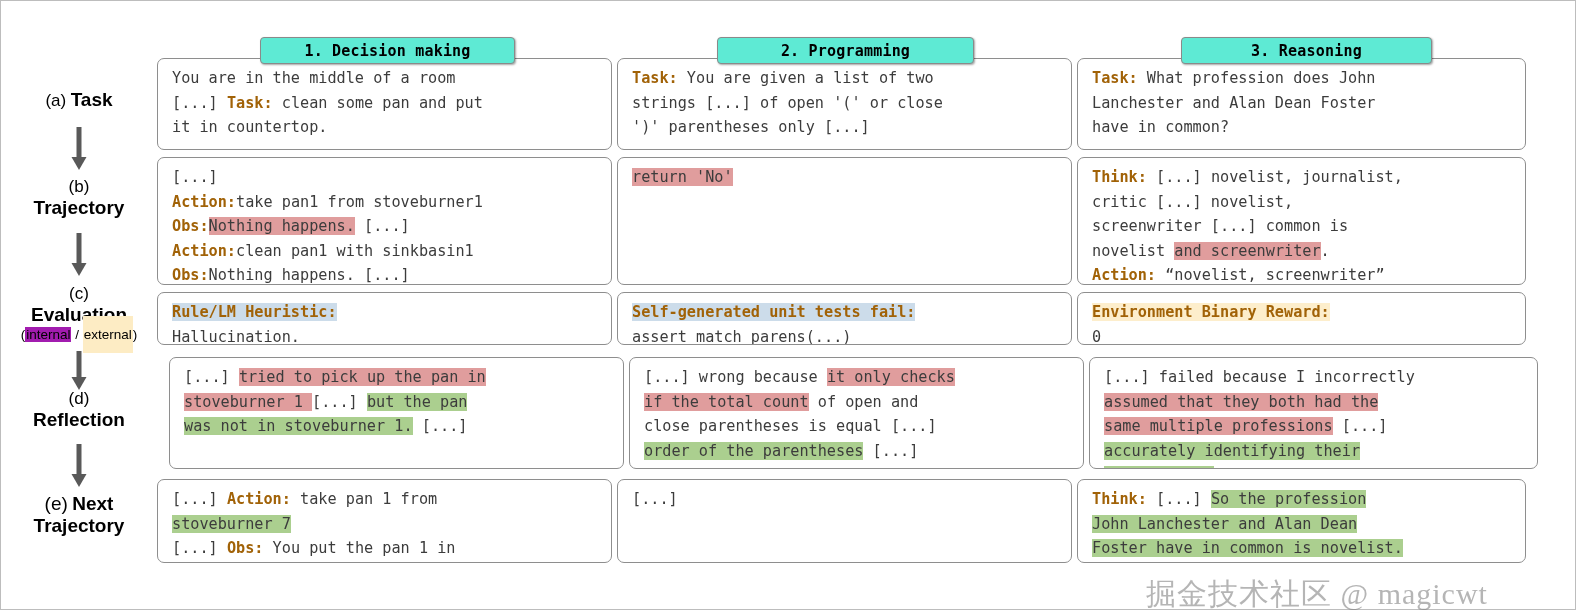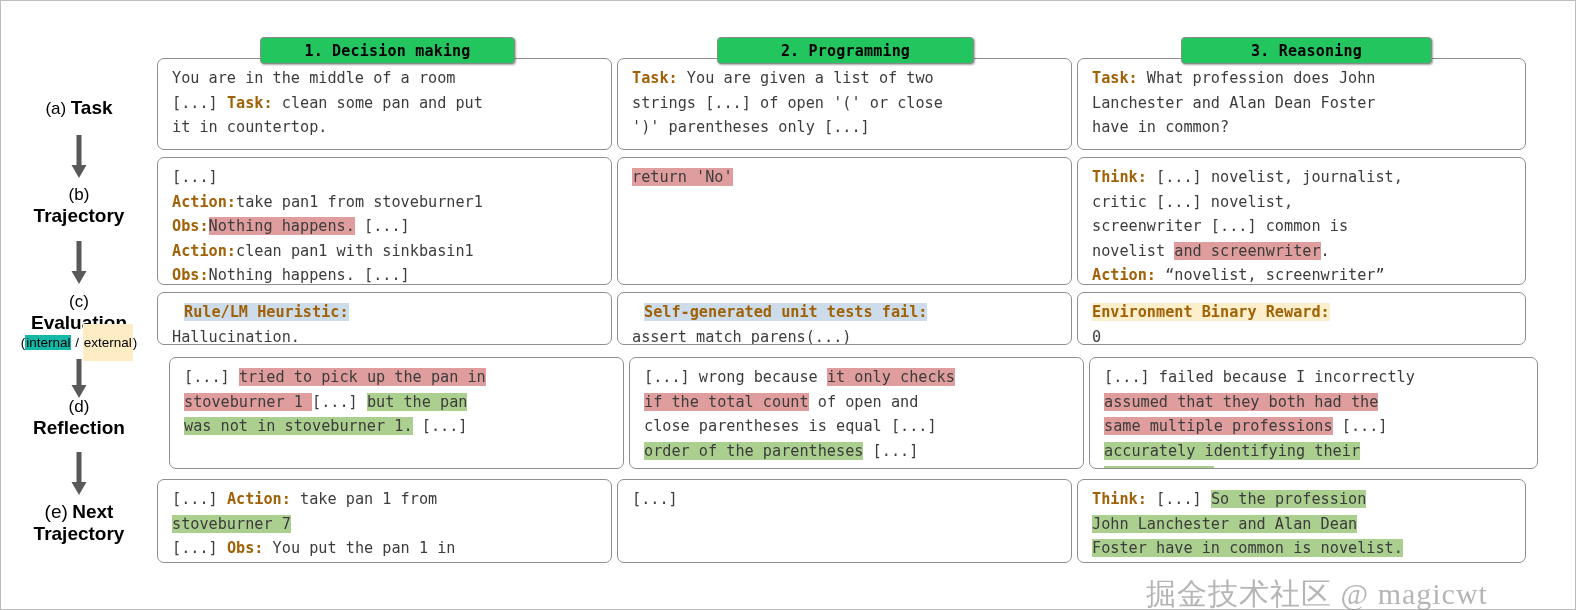--- a/index.html
+++ b/index.html
@@ -12,48 +12,48 @@
     position:relative;
   }
   #frame{
     position:absolute;left:0;top:0;width:1576px;height:610px;
     border:1px solid #bdbdbd;
     box-sizing:border-box;
     background:#fff;
   }
 
   
-  .rail{position:absolute;left:0;top:8px;width:156px;height:446px;}
+  .rail{position:absolute;left:0;top:0;width:156px;height:446px;}
   .stage{
     position:absolute;width:156px;text-align:center;
     color:#000;line-height:1.16;
   }
   .stage .sub{font-size:17px;font-weight:400;display:block;}
   .stage .main{font-size:19px;font-weight:bold;display:block;}
   .stage.inline .sub,.stage.inline .main{display:inline;}
   .intext{
     font-size:13.5px;display:block;margin-top:1px;white-space:nowrap;
   }
-  .hl-int{background:#14b8a6;padding:0 1px;}
+  .hl-int{background:#a21caf;padding:0 1px;}
   .hl-ext{background:#fdecc4;padding:11px 1px;}
   .paren{color:#000;}
 
   .arrow{position:absolute;width:156px;height:44px;}
   .arrow svg{display:block;margin:0 auto;}
 
   
   .col{position:absolute;top:0;}
   .col1{left:156px;width:455px;}
   .col2{left:616px;width:455px;}
   .col3{left:1076px;width:496px;}
 
   .tab{
     position:absolute;top:36px;height:25px;
     border:1px solid #8a8a8a;border-radius:4px;
-    background:#22c55e;
+    background:#5eead4;
     box-shadow:1px 1px 2px rgba(0,0,0,.35);
     font-family:"DejaVu Sans Mono",monospace;
     font-size:15px;font-weight:bold;color:#000;
     display:flex;align-items:center;justify-content:center;
     letter-spacing:.2px;
     z-index:5;
   }
   .tab1{left:259px;width:253px;}
   .tab2{left:716px;width:255px;}
   .tab3{left:1180px;width:249px;}
@@ -69,21 +69,21 @@
     color:#3c3c3c;
     padding:7px 10px 7px 14px;
     overflow:hidden;
     white-space:pre-wrap;
   }
   .box .kw{color:#a16207;font-weight:bold;}
 
   
   .r{background:#e09d9d;}
   .g{background:#abcf8f;}
-  .b{background:#ccdcea;margin-left:12px;}
+  .b{background:#ccdcea;}
   .y{background:#fdeecc;text-align:center;}
 
   
   .row-a{top:57px;height:92px;}
   .row-b{top:156px;height:128px;}
   .row-c{top:291px;height:53px;}
   .row-d{top:356px;height:112px;margin-left:12px;}
   .row-e{top:478px;height:84px;}
 
   .col1 .box{left:0;width:455px;}

